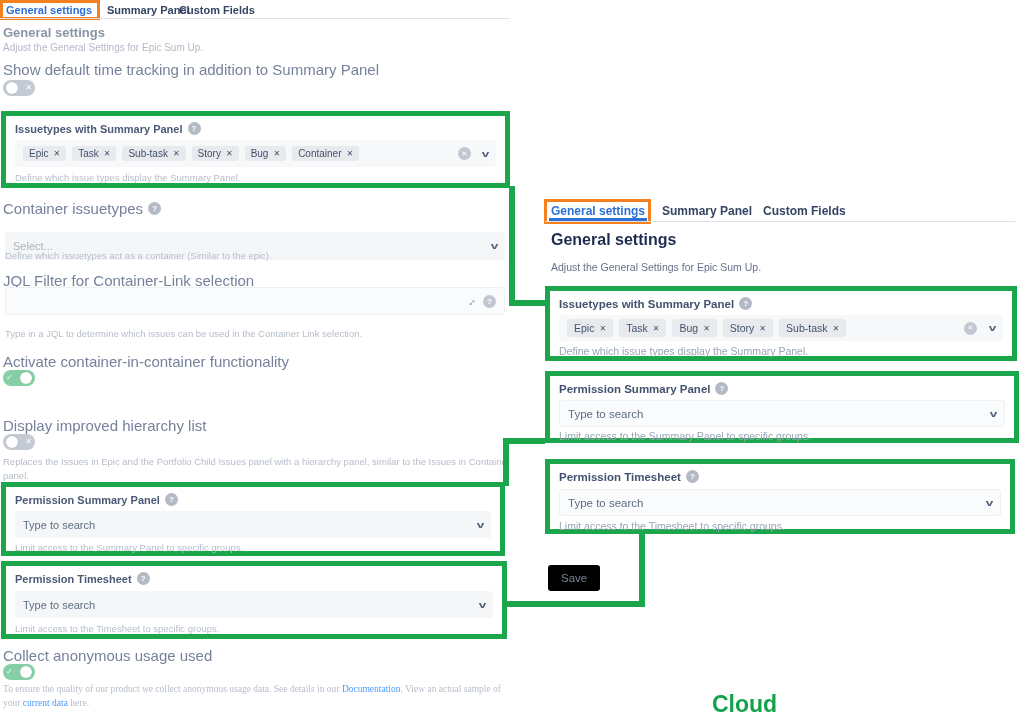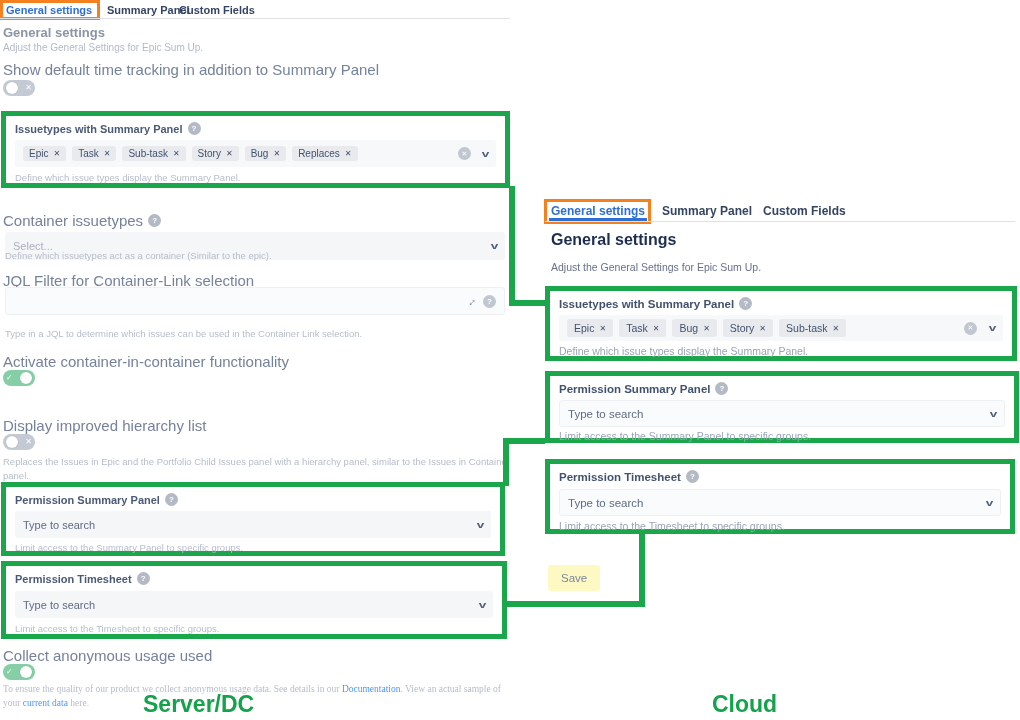--- a/index.html
+++ b/index.html
@@ -74,21 +74,21 @@
   }
   .toggle.off { background:#c3cad4; }
   .toggle.on  { background:#86cfa6; }
   .knob { width:12px; height:12px; border-radius:50%; background:#ffffff; box-shadow:0 0 1px rgba(0,0,0,.25); }
   .tog-glyph { color:#ffffff; font-size:8px; font-weight:bold; line-height:1; }
 
   
   .box-inner { padding:6px 9px; }
   .link { color:#4c9aff; cursor:pointer; }
   .save-btn {
-    background:#fef9c3; color:#7a869a; font-size:11.5px;
+    background:#000000; color:#7a869a; font-size:11.5px;
     border:none; border-radius:3px; padding:7px 13px; cursor:pointer;
   }
   .platform-label {
     font-size:23px; font-weight:bold; color:#14a24a;
     text-shadow:-1px -1px 0 #fff, 1px -1px 0 #fff, -1px 1px 0 #fff, 1px 1px 0 #fff;
   }
 </style>
 </head>
 <body>
 
@@ -130,32 +130,32 @@
           </span>
         <span class="tag">
             <span>Story</span>
             <span class="x">✕</span>
           </span>
         <span class="tag">
             <span>Bug</span>
             <span class="x">✕</span>
           </span>
         <span class="tag">
-            <span>Replaces</span>
+            <span>Container</span>
             <span class="x">✕</span>
           </span>
         <span class="spacer"></span>
         <span class="clear-ic">✕</span>
         <span class="chev" style="margin-left:6px;">v</span>
       </div>
       <div class="helpTxtL" style="margin-top:4px;">Define which issue types display the Summary Panel.</div>
     </div>
   </div>
 
-  <div class="abs" style="left:3px; top:212px; display:flex; align-items:center; gap:5px;">
+  <div class="abs" style="left:3px; top:200px; display:flex; align-items:center; gap:5px;">
     <span class="lblL">Container issuetypes</span>
     <span class="help-ic">?</span>
   </div>
   <div class="abs field" style="left:5px; top:232px; width:500px; height:28px;">
     <span class="ph-light">Select...</span>
     <span class="spacer"></span>
     <span class="chev">v</span>
   </div>
   <div class="abs helpTxtL" style="left:5px; top:249px;">Define which issuetypes act as a container (Similar to the epic).</div>
 
@@ -213,21 +213,20 @@
 
   <div class="abs lblL" style="left:3px; top:647px;">Collect anonymous usage used</div>
   <div class="abs toggle on" style="left:3px; top:664px;">
     <span class="tog-glyph">✓</span>
     <span class="knob"></span>
   </div>
   <div class="abs helpTxtL" style="left:3px; top:683px; width:510px;font-family:Liberation Serif, serif;">
     <span>To ensure the quality of our product we collect anonymous usage data. See details in our </span><span class="link">Documentation</span><span>. View an actual sample of your </span><span class="link">current data</span><span> here.</span>
   </div>
 
-  <div class="abs platform-label" style="left:143px; top:691px;">Server/DC</div>
 
   <div class="green-line" style="left:509px; top:186px; width:6px; height:120px;"></div>
   <div class="green-line" style="left:509px; top:300px; width:36px; height:6px;"></div>
   <div class="green-line" style="left:503px; top:438px; width:6px; height:48px;"></div>
   <div class="green-line" style="left:503px; top:438px; width:42px; height:6px;"></div>
   <div class="green-line" style="left:505px; top:601px; width:140px; height:6px;"></div>
   <div class="green-line" style="left:639px; top:532px; width:6px; height:75px;"></div>
 
   <div class="abs orange-box" style="left:544px; top:199px; width:107px; height:25px;"></div>
   <span class="abs tabR-active" style="left:551px; top:204px;">General settings</span>

